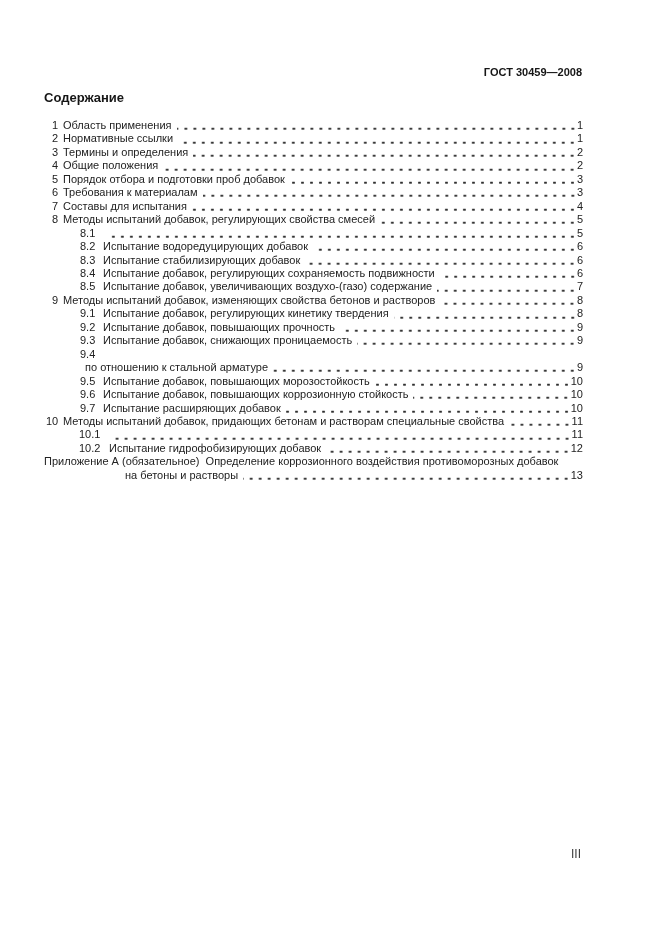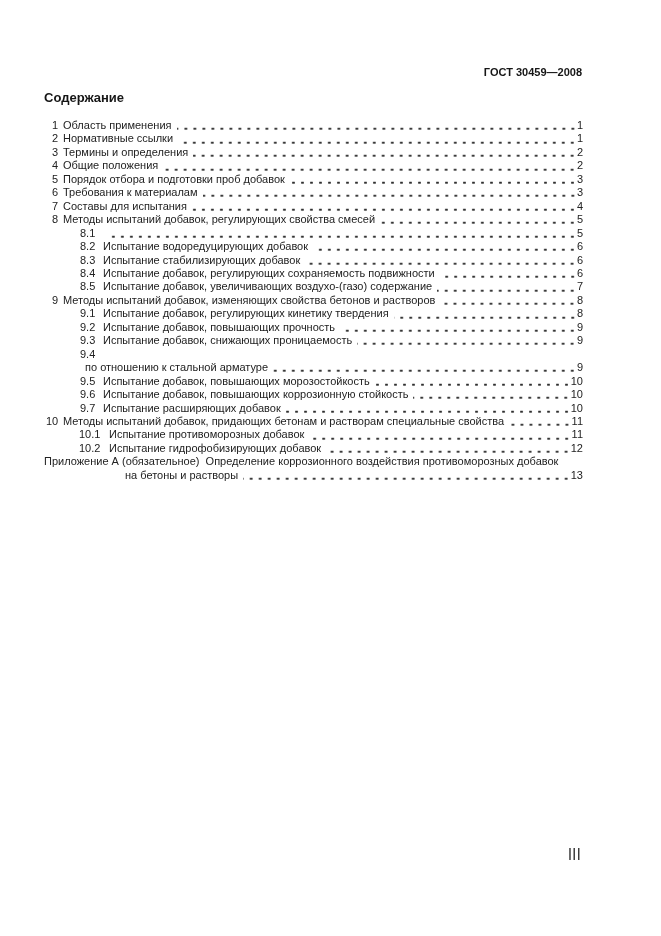--- a/index.html
+++ b/index.html
@@ -74,21 +74,21 @@
     background-position: right -2px bottom -3.2px;
   }
   .toc-page {
     flex: 0 0 auto;
     white-space: pre;
   }
   .folio {
     position: absolute;
     top: 849px;
     right: 80px;
-    font-size: 16px;
+    font-size: 12px;
     line-height: 11px;
     color: #3c3c3c;
   }
 </style>
 </head>
 <body>
 
 <div class="page">
   <div class="doc-header">ГОСТ 30459—2008</div>
 
@@ -268,21 +268,20 @@
         <div class="toc-line">
           <span class="toc-num num-l1">10</span>
           <span class="toc-text">Методы испытаний добавок, придающих бетонам и растворам специальные свойства</span>
           <span class="toc-leader"></span>
           <span class="toc-page">11</span>
         </div>
       </div>
       <div class="toc-item">
         <div class="toc-line">
           <span class="toc-num num-l2w">10.1</span>
-          <span class="toc-text">Испытание противоморозных добавок</span>
           <span class="toc-leader"></span>
           <span class="toc-page">11</span>
         </div>
       </div>
       <div class="toc-item">
         <div class="toc-line">
           <span class="toc-num num-l2w">10.2</span>
           <span class="toc-text">Испытание гидрофобизирующих добавок</span>
           <span class="toc-leader"></span>
           <span class="toc-page">12</span>

